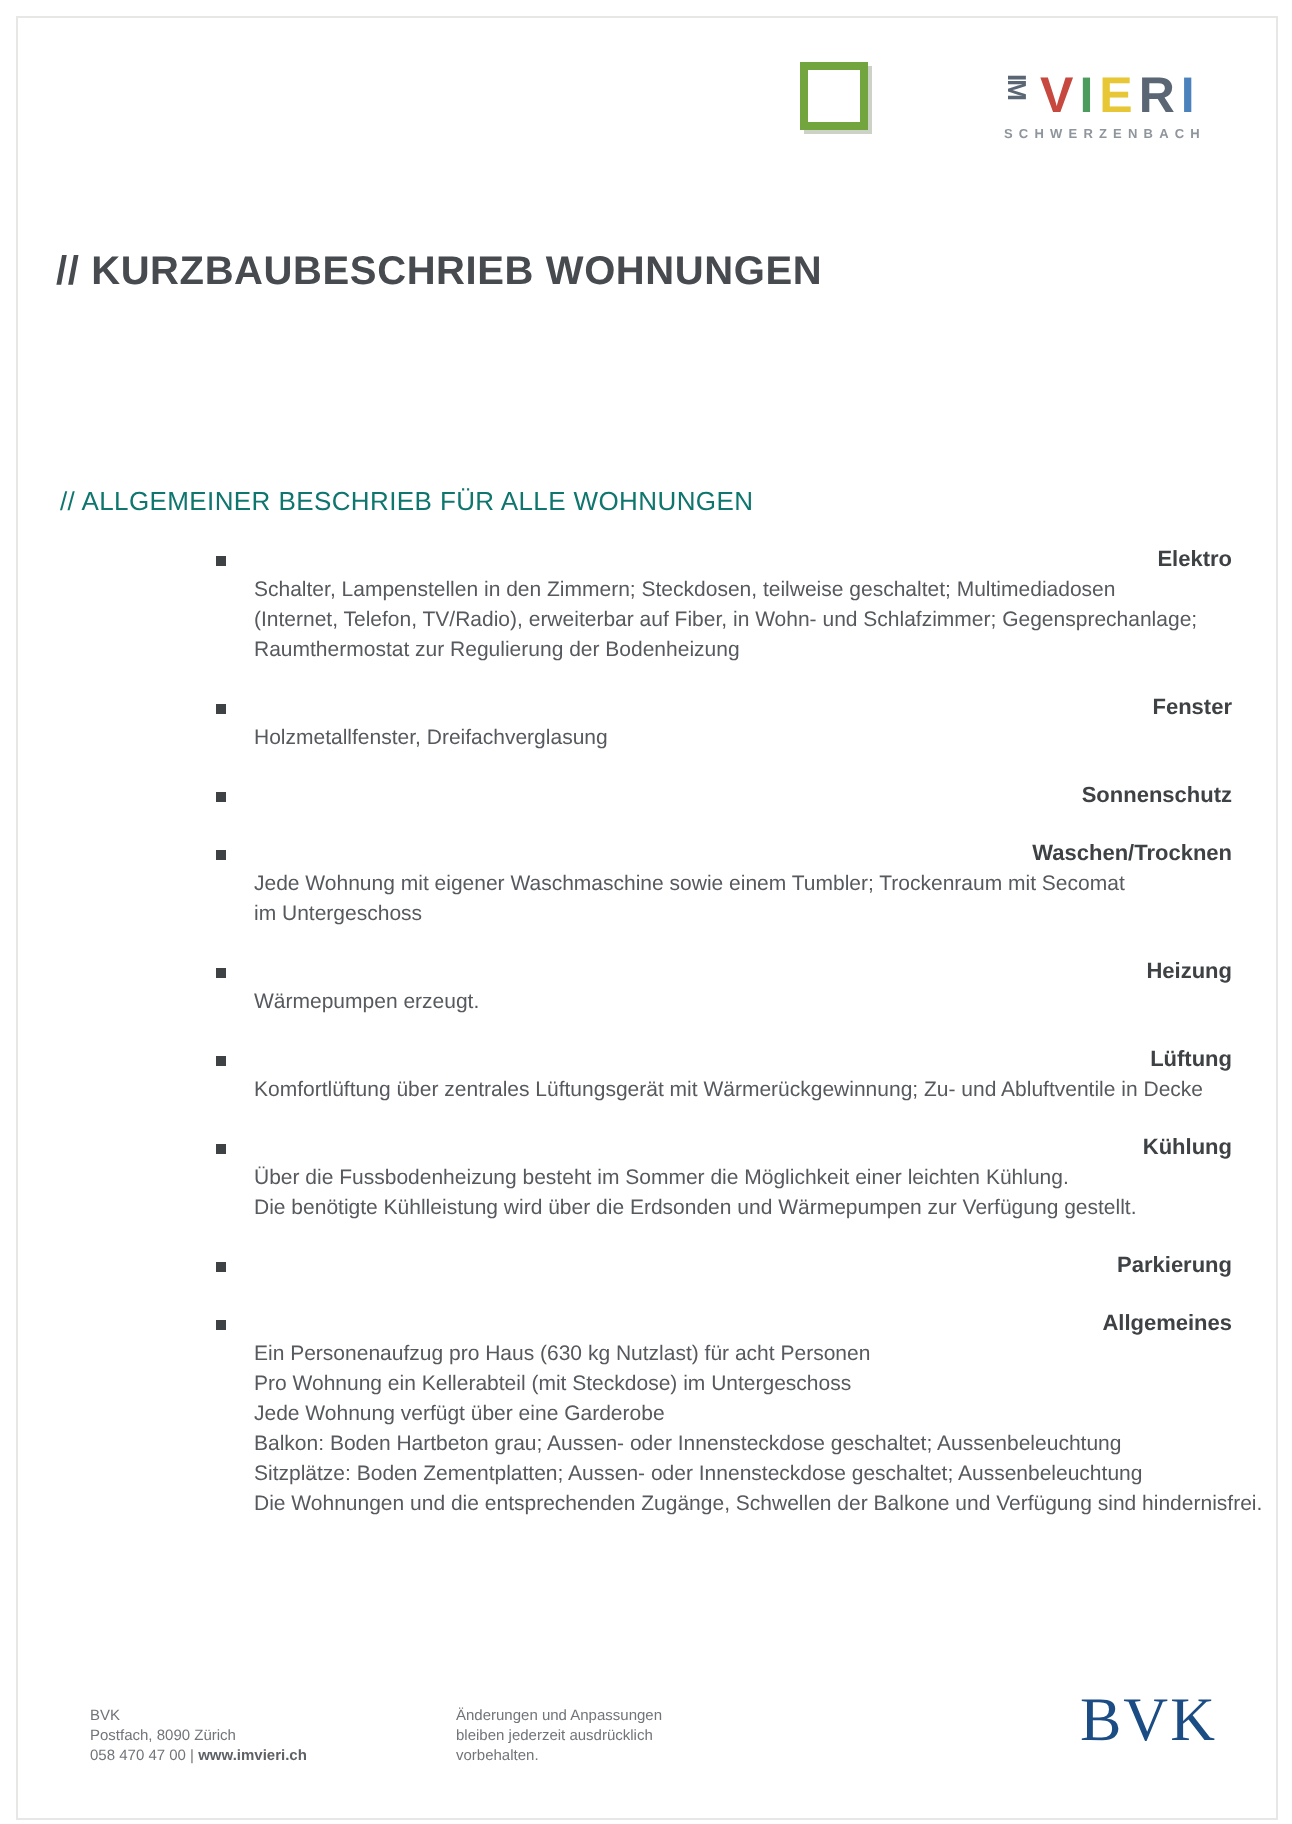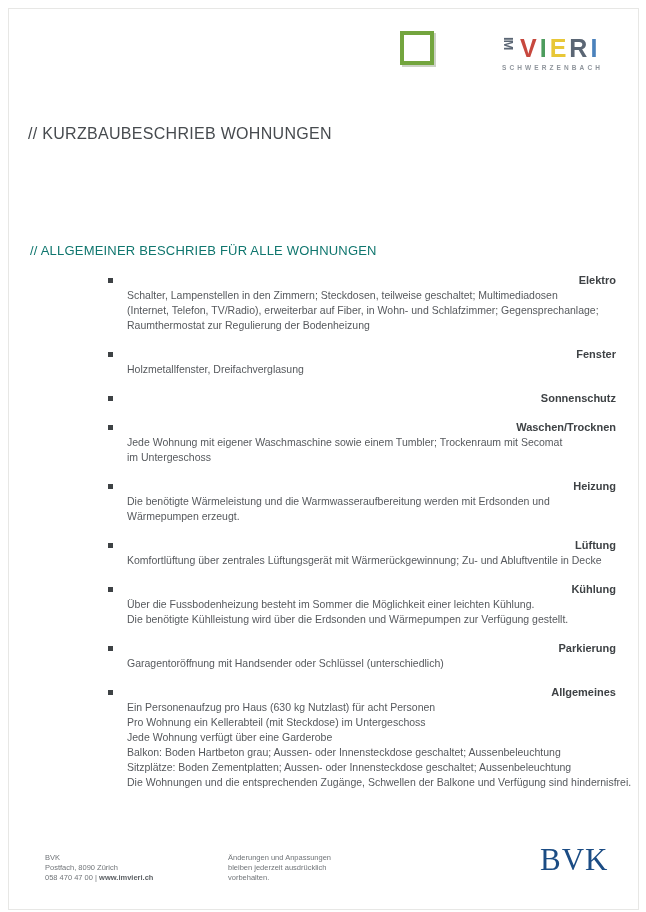--- a/index.html
+++ b/index.html
@@ -50,22 +50,22 @@
     margin-top: 4px;
     font-size: 6.5px; font-weight: bold;
     letter-spacing: 3.1px;
     color: #8f959c;
     white-space: nowrap;
   }
 
   
   .doc-title {
     position: absolute; left: 28px; top: 125px;
-    font-size: 16px; color: #474b4f; letter-spacing: 0.3px;
-    font-weight: 400;
+    font-size: 20px; color: #474b4f; letter-spacing: 0.3px;
+    font-weight: 700;
   }
   .doc-subtitle {
     position: absolute; left: 30px; top: 243px;
     font-size: 13px; color: #0f766e; letter-spacing: 0.2px;
     font-weight: 400;
   }
 
   
   .sections { position: absolute; left: 108px; top: 273px; width: 508px; }
   .section { position: relative; padding-left: 19px; margin-bottom: 14px; }
@@ -138,41 +138,39 @@
     <div class="section">
       <span class="bullet"></span>
       <div class="sec-title">Waschen/Trocknen</div>
       <div class="sec-line">Jede Wohnung mit eigener Waschmaschine sowie einem Tumbler; Trockenraum mit Secomat</div>
       <div class="sec-line">im Untergeschoss</div>
     </div>
 
     <div class="section">
       <span class="bullet"></span>
       <div class="sec-title">Heizung</div>
-      <div class="sec-line">Die benötigte Wärmeleistung und die Warmwasseraufbereitung werden mit Erdsonden und</div>
       <div class="sec-line">Wärmepumpen erzeugt.</div>
     </div>
 
     <div class="section">
       <span class="bullet"></span>
       <div class="sec-title">Lüftung</div>
       <div class="sec-line">Komfortlüftung über zentrales Lüftungsgerät mit Wärmerückgewinnung; Zu- und Abluftventile in Decke</div>
     </div>
 
     <div class="section">
       <span class="bullet"></span>
       <div class="sec-title">Kühlung</div>
       <div class="sec-line">Über die Fussbodenheizung besteht im Sommer die Möglichkeit einer leichten Kühlung.</div>
       <div class="sec-line">Die benötigte Kühlleistung wird über die Erdsonden und Wärmepumpen zur Verfügung gestellt.</div>
     </div>
 
     <div class="section">
       <span class="bullet"></span>
       <div class="sec-title">Parkierung</div>
-      <div class="sec-line">Garagentoröffnung mit Handsender oder Schlüssel (unterschiedlich)</div>
     </div>
 
     <div class="section">
       <span class="bullet"></span>
       <div class="sec-title">Allgemeines</div>
       <div class="sec-line">Ein Personenaufzug pro Haus (630 kg Nutzlast) für acht Personen</div>
       <div class="sec-line">Pro Wohnung ein Kellerabteil (mit Steckdose) im Untergeschoss</div>
       <div class="sec-line">Jede Wohnung verfügt über eine Garderobe</div>
       <div class="sec-line">Balkon: Boden Hartbeton grau; Aussen- oder Innensteckdose geschaltet; Aussenbeleuchtung</div>
       <div class="sec-line">Sitzplätze: Boden Zementplatten; Aussen- oder Innensteckdose geschaltet; Aussenbeleuchtung</div>

